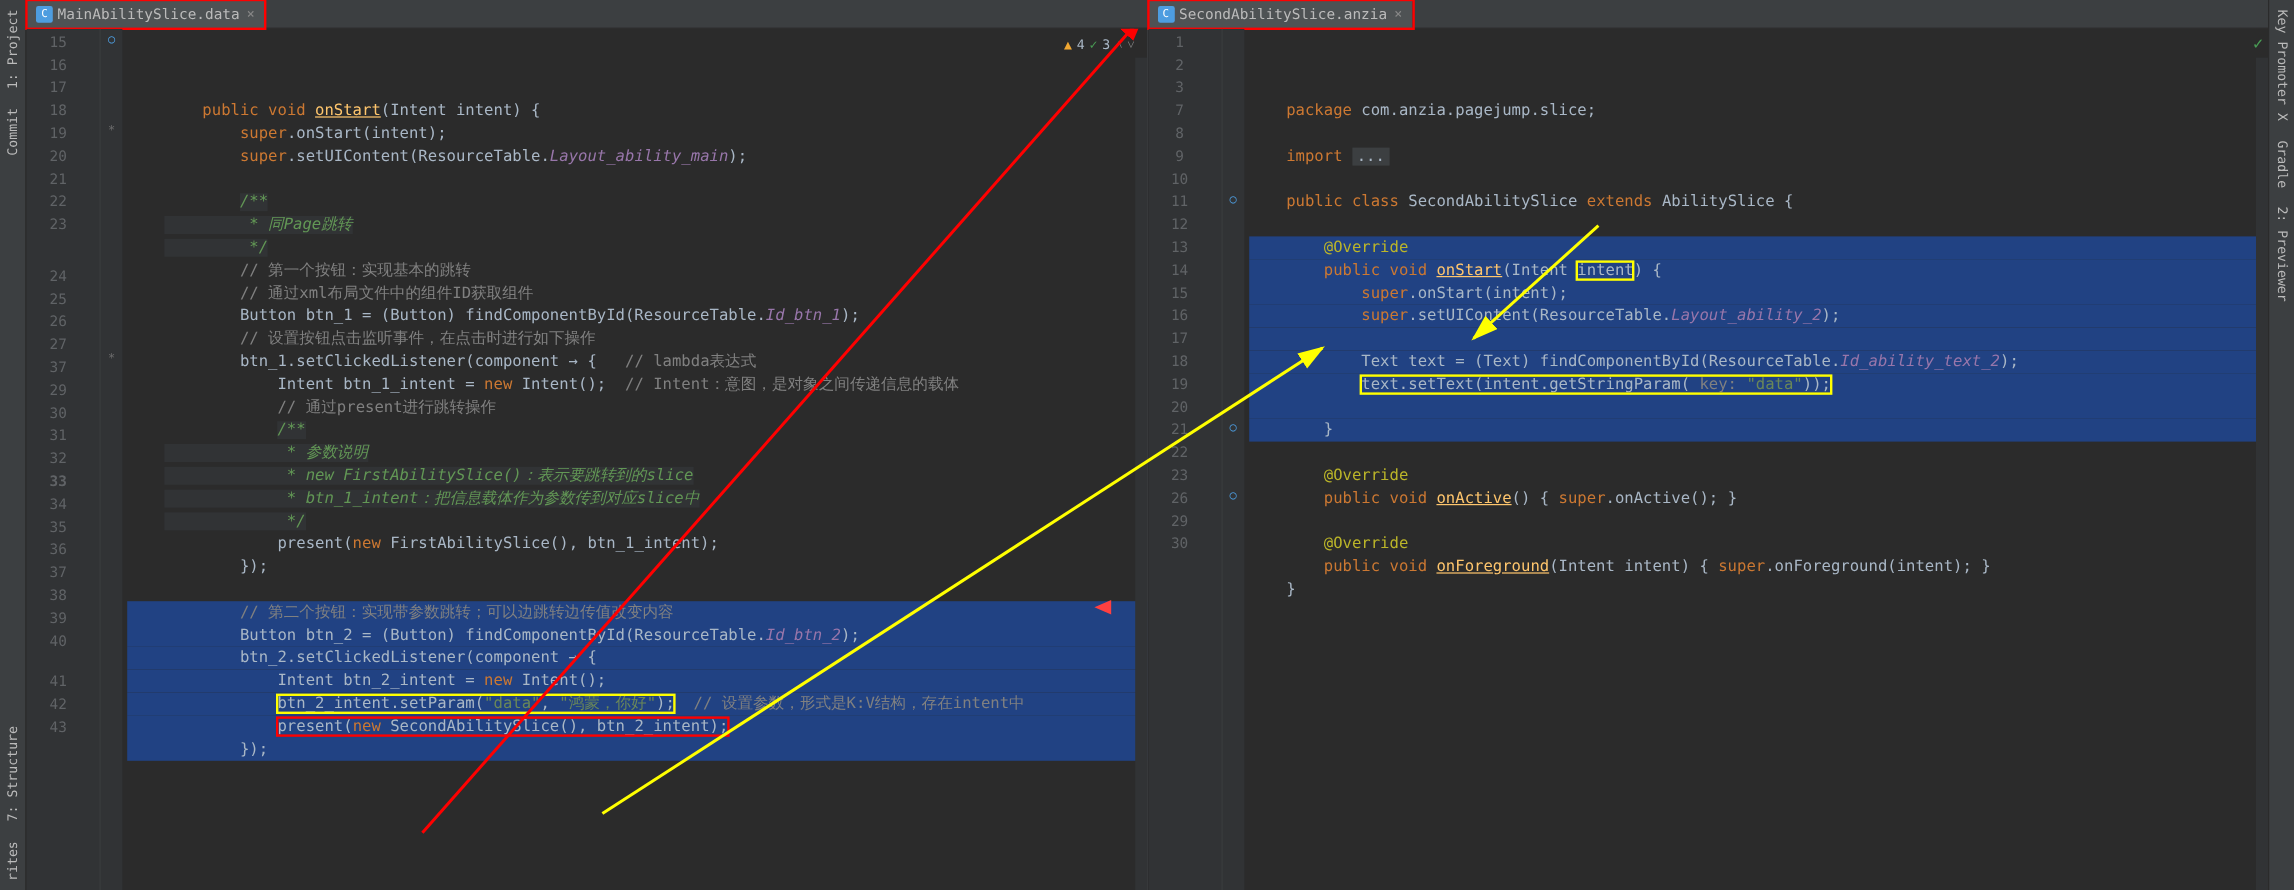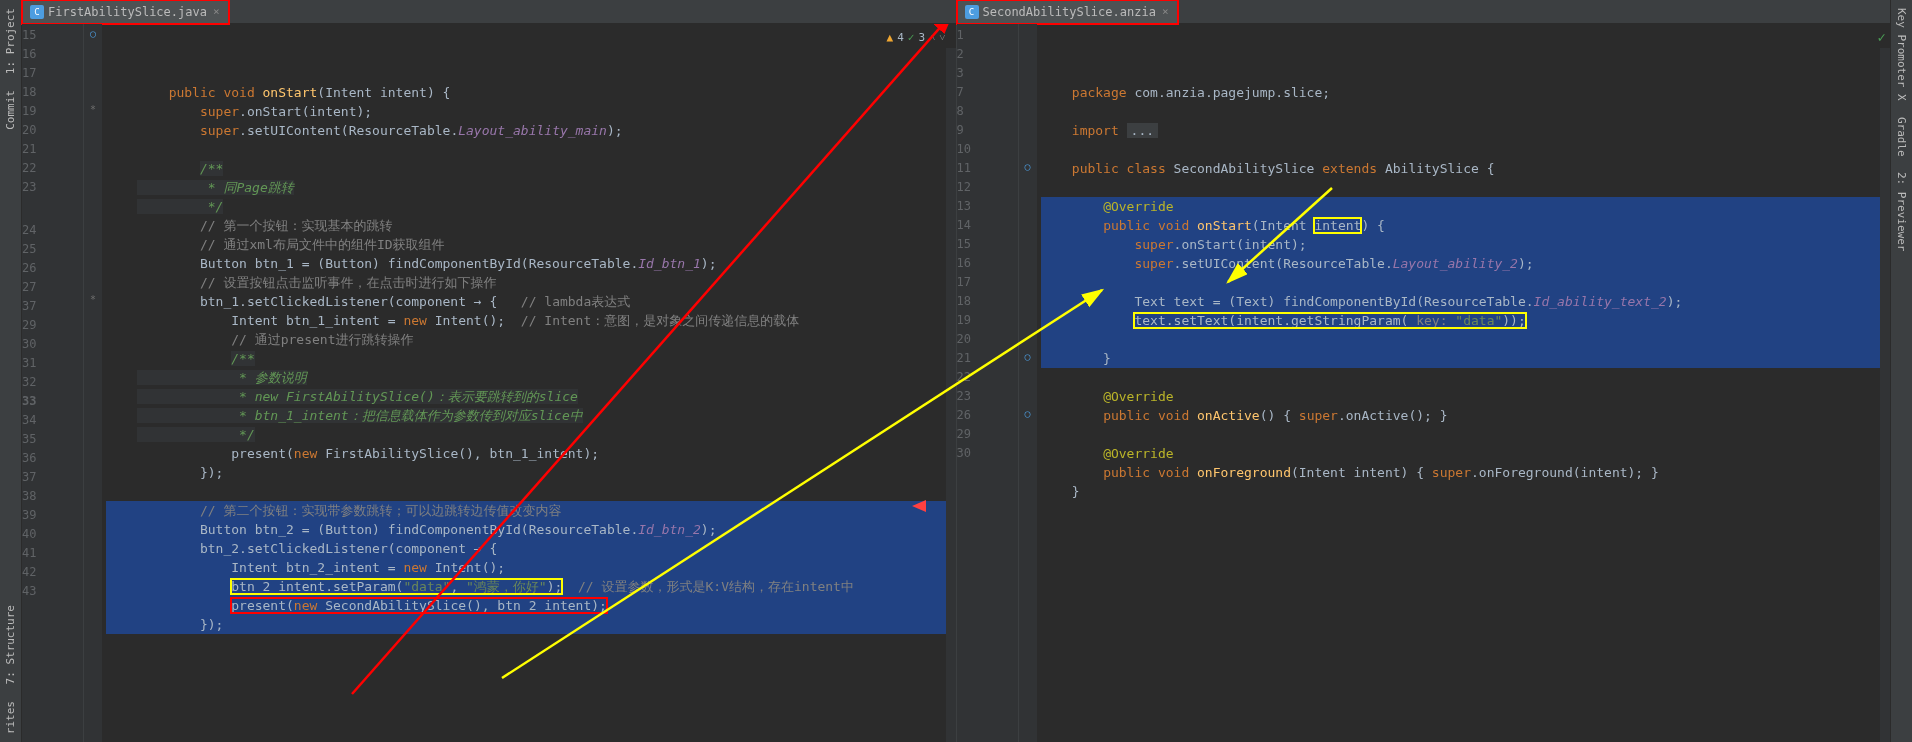--- a/index.html
+++ b/index.html
@@ -89,21 +89,21 @@
 .code-area {
   flex: 1;
   display: flex;
   position: relative;
   overflow: hidden;
 }
 .gutter {
   width: 62px;
   background: #313335;
   color: #606366;
-  text-align: left;
+  text-align: center;
   padding: 2px 8px 2px 0;
   font-size: 12px;
   line-height: 19px;
   border-right: 1px solid #3c3f41;
 }
 .gutter-icons {
   width: 18px;
   background: #313335;
   line-height: 19px;
   font-size: 10px;
@@ -118,21 +118,21 @@
   font-size: 13px;
   position: relative;
 }
 .line { height: 19px; display: block; }
 .line.hl-block { background: #214283; }
 .kw { color: #cc7832; }
 .str { color: #6a8759; }
 .comment { color: #808080; text-align: center; }
 .doccomment { color: #629755; font-style: italic; background: #313335;}
 .anno { color: #bbb529; text-align: center; }
-.ident { color: #ffc66d; }
+.ident { color: #ffc66d; text-decoration: underline; }
 .field { color: #9876aa; font-style: italic;}
 .yellow-box { outline: 2px solid #ffff00; outline-offset: -1px; }
 .red-box { outline: 2px solid #ff0000; outline-offset: -1px; }
 .inspection {
   position: absolute;
   top: 4px; right: 10px;
   display: flex;
   gap: 4px;
   font-size: 11px;
   align-items: center;
@@ -165,21 +165,21 @@
   <div class="tool-tab-vert">Gradle</div>
   <div class="tool-tab-vert">2: Previewer</div>
 </div>
 
 <div class="editor-container">
 
   <div class="editor-pane">
     <div class="tab-bar">
       <div class="tab highlight-red">
         <span class="tab-icon">C</span>
-        <span class="tab-label">FirstAbilitySlice.java</span>
+        <span class="tab-label">MainAbilitySlice.data</span>
         <span class="tab-close">×</span>
       </div>
     </div>
     <div class="code-area">
       <div class="gutter" id="gutter-left">
           <div style="height: 19px;">15</div>
           <div style="height: 19px;">16</div>
           <div style="height: 19px;">17</div>
           <div style="height: 19px;">18</div>
           <div style="height: 19px;">19</div>
@@ -197,21 +197,21 @@
           <div style="height: 19px;">31</div>
           <div style="height: 19px;">32</div>
           <div style="height: 19px; font-weight: bold;">33</div>
           <div style="height: 19px;">34</div>
           <div style="height: 19px;">35</div>
           <div style="height: 19px;">36</div>
           <div style="height: 19px;">37</div>
           <div style="height: 19px;">38</div>
           <div style="height: 19px;">39</div>
           <div style="height: 19px;">40</div>
-          <div style="height: 19px;">41</div>
+          <div style="height: 19px; margin-top: 15px;">41</div>
           <div style="height: 19px;">42</div>
           <div style="height: 19px;">43</div>
         </div>
       <div class="gutter-icons" id="gicons-left">
           <span>
             <span style="color:#4d9de0">○</span>
           </span>
           <span></span>
           <span></span>
           <span></span>

